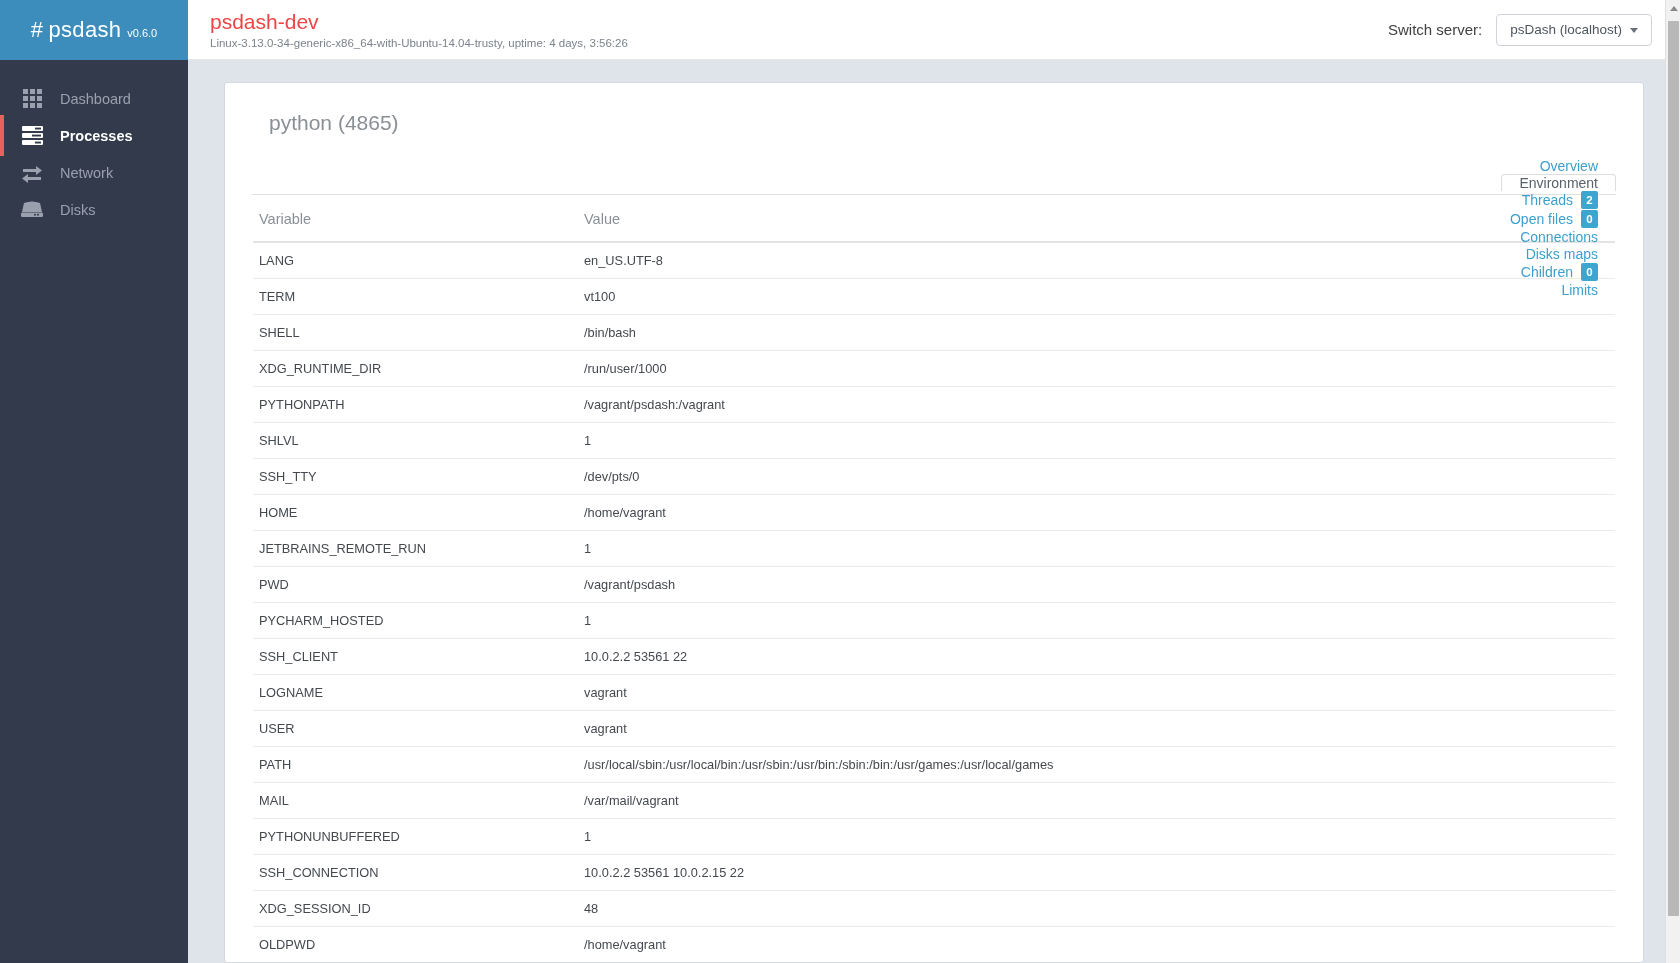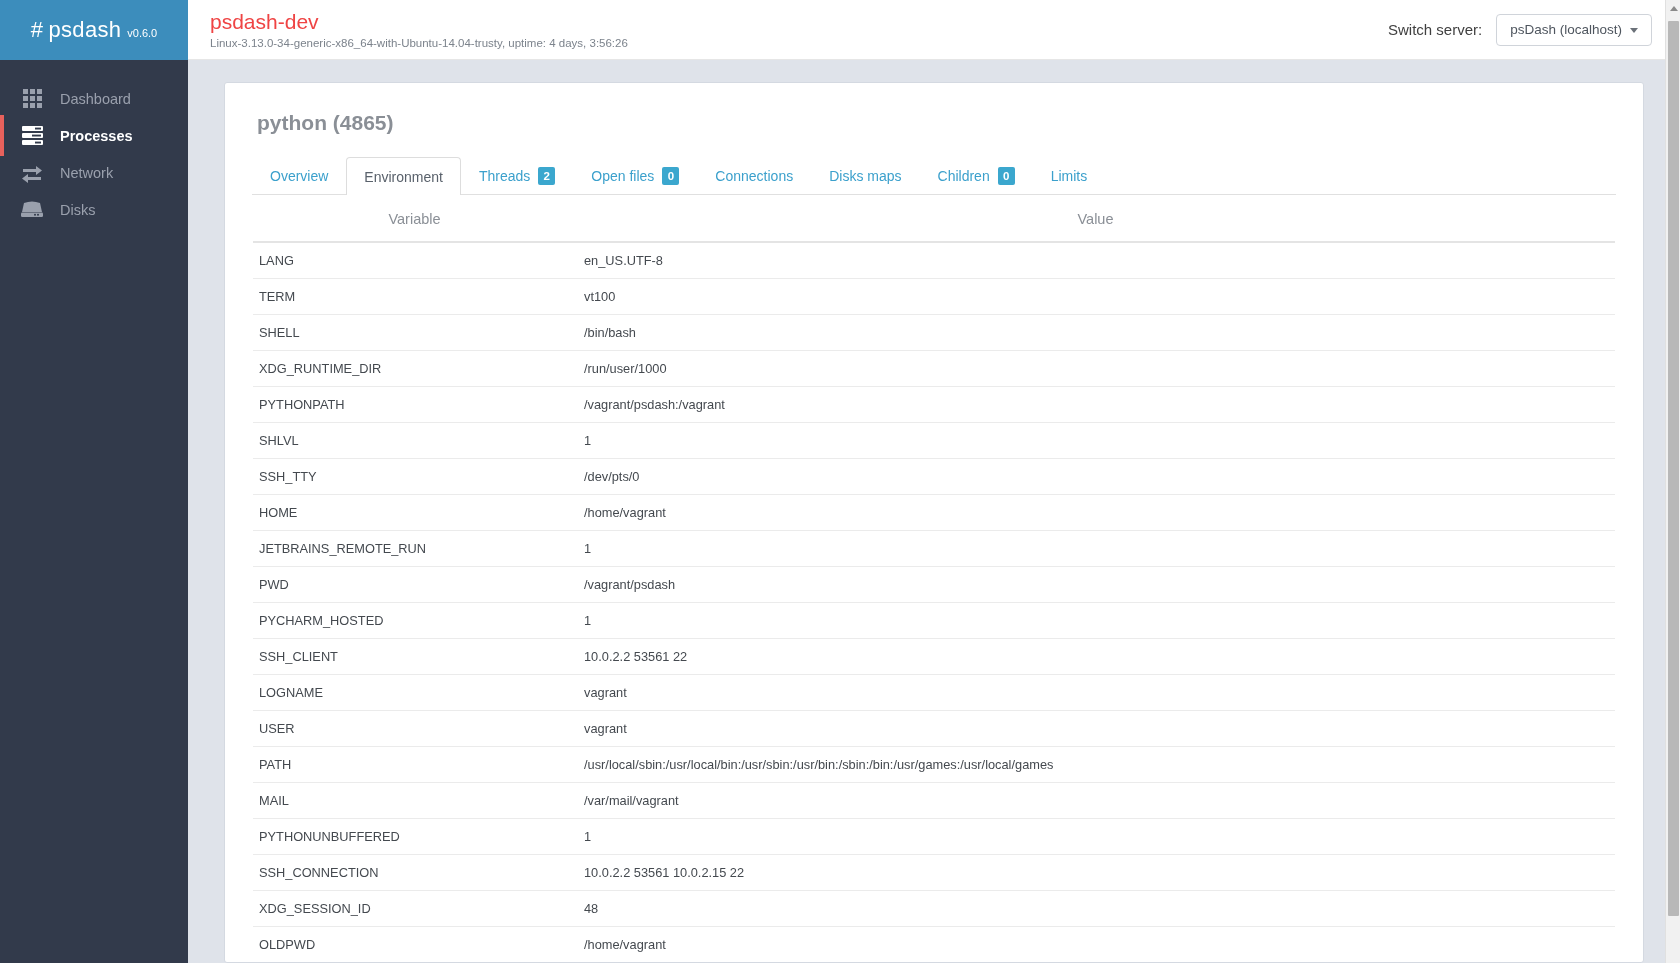--- a/index.html
+++ b/index.html
@@ -94,30 +94,31 @@
   .card {
     background: #ffffff;
     border: 1px solid #d4d9e1;
     border-radius: 3px;
     height: 100%;
     padding: 24px 28px 0 28px;
     overflow: hidden;
   }
 
   .proc-title {
-    font-size: 21px; font-weight: 700; color: #8a8f96;
-    margin: 4px 0 22px 4px;
+    font-size: 21px; font-weight: 400; color: #8a8f96;
+    margin: 4px 0 22px 16px;
   }
 
   
   .tabs {
     display: flex; align-items: flex-end;
     border-bottom: 1px solid #e0e0e0;
     margin: 0 -1px;
     height: 38px;
+    flex-direction: column;
   }
   .tab {
     display: flex; align-items: center; gap: 8px;
     padding: 0 17px;
     height: 37px;
     font-size: 14px;
     color: #3ba0cc;
     cursor: pointer;
     border: 1px solid transparent;
     border-bottom: none;
@@ -137,21 +138,21 @@
     min-width: 17px; height: 18px;
     padding: 0 5px;
     background: #3ba7ce; color: #ffffff;
     font-size: 11.5px; font-weight: bold;
     border-radius: 2px;
   }
 
   
   .tbl { width: 100%; border-collapse: collapse; table-layout: fixed; }
   .tbl th {
-    text-align: center;
+    text-align: left;
     font-size: 14.5px; font-weight: 400;
     color: #8a8f96;
     padding: 16px 8px 14px 6px;
     border-bottom: 2px solid #e4e4e4;
   }
   .tbl td {
     font-size: 12.8px;
     color: #44494f;
     padding: 10px 8px 10px 6px;
     border-bottom: 1px solid #ebebeb;

